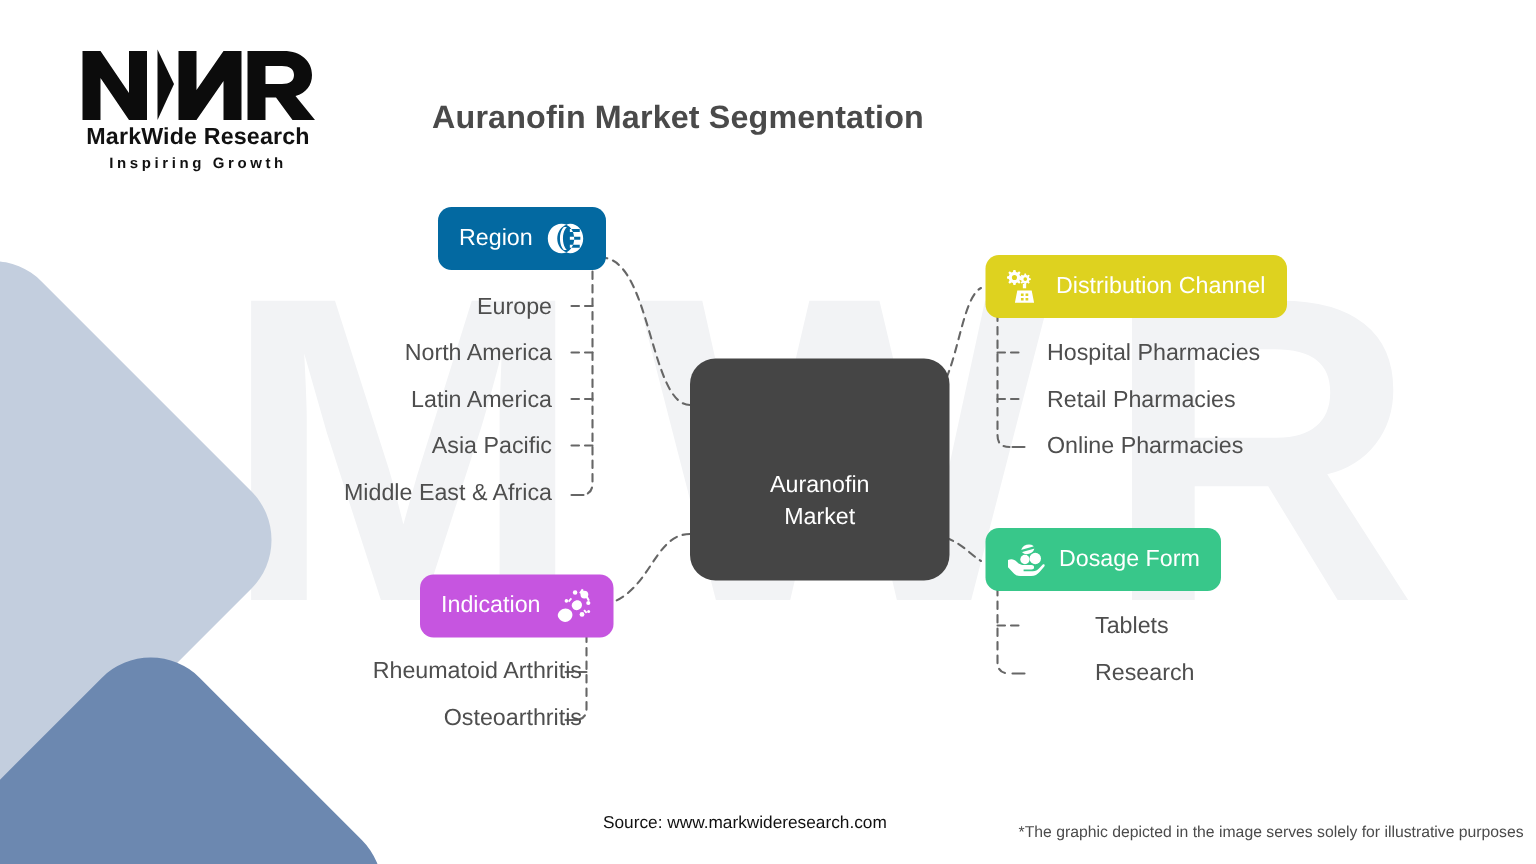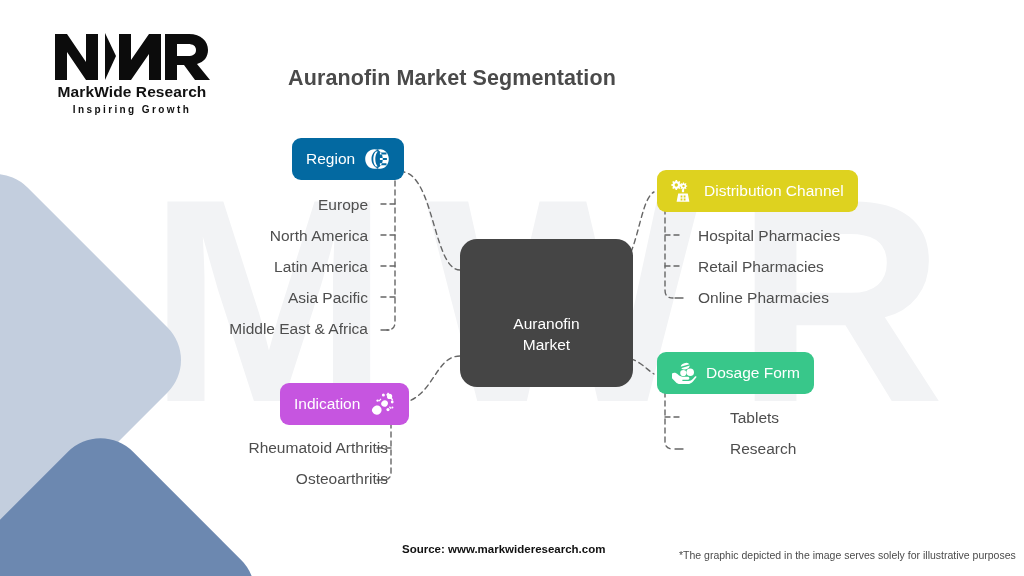--- a/index.html
+++ b/index.html
@@ -179,21 +179,21 @@
   #list-indic  { left: 100px; top: 432px; width: 288px; }
   #list-dist   { left: 698px; top: 220px; width: 300px; }
   #list-dosage { left: 730px; top: 402px; width: 300px; }
 
   
   .source {
     position: absolute;
     left: 402px;
     top: 543px;
     font-size: 11.5px;
-    font-weight: 700;
+    font-weight: 400;
     color: #111111;
     z-index: 5;
     white-space: nowrap;
   }
   .disclaimer {
     position: absolute;
     left: 679px;
     top: 549px;
     font-size: 10.5px;
     color: #4b4b4b;

